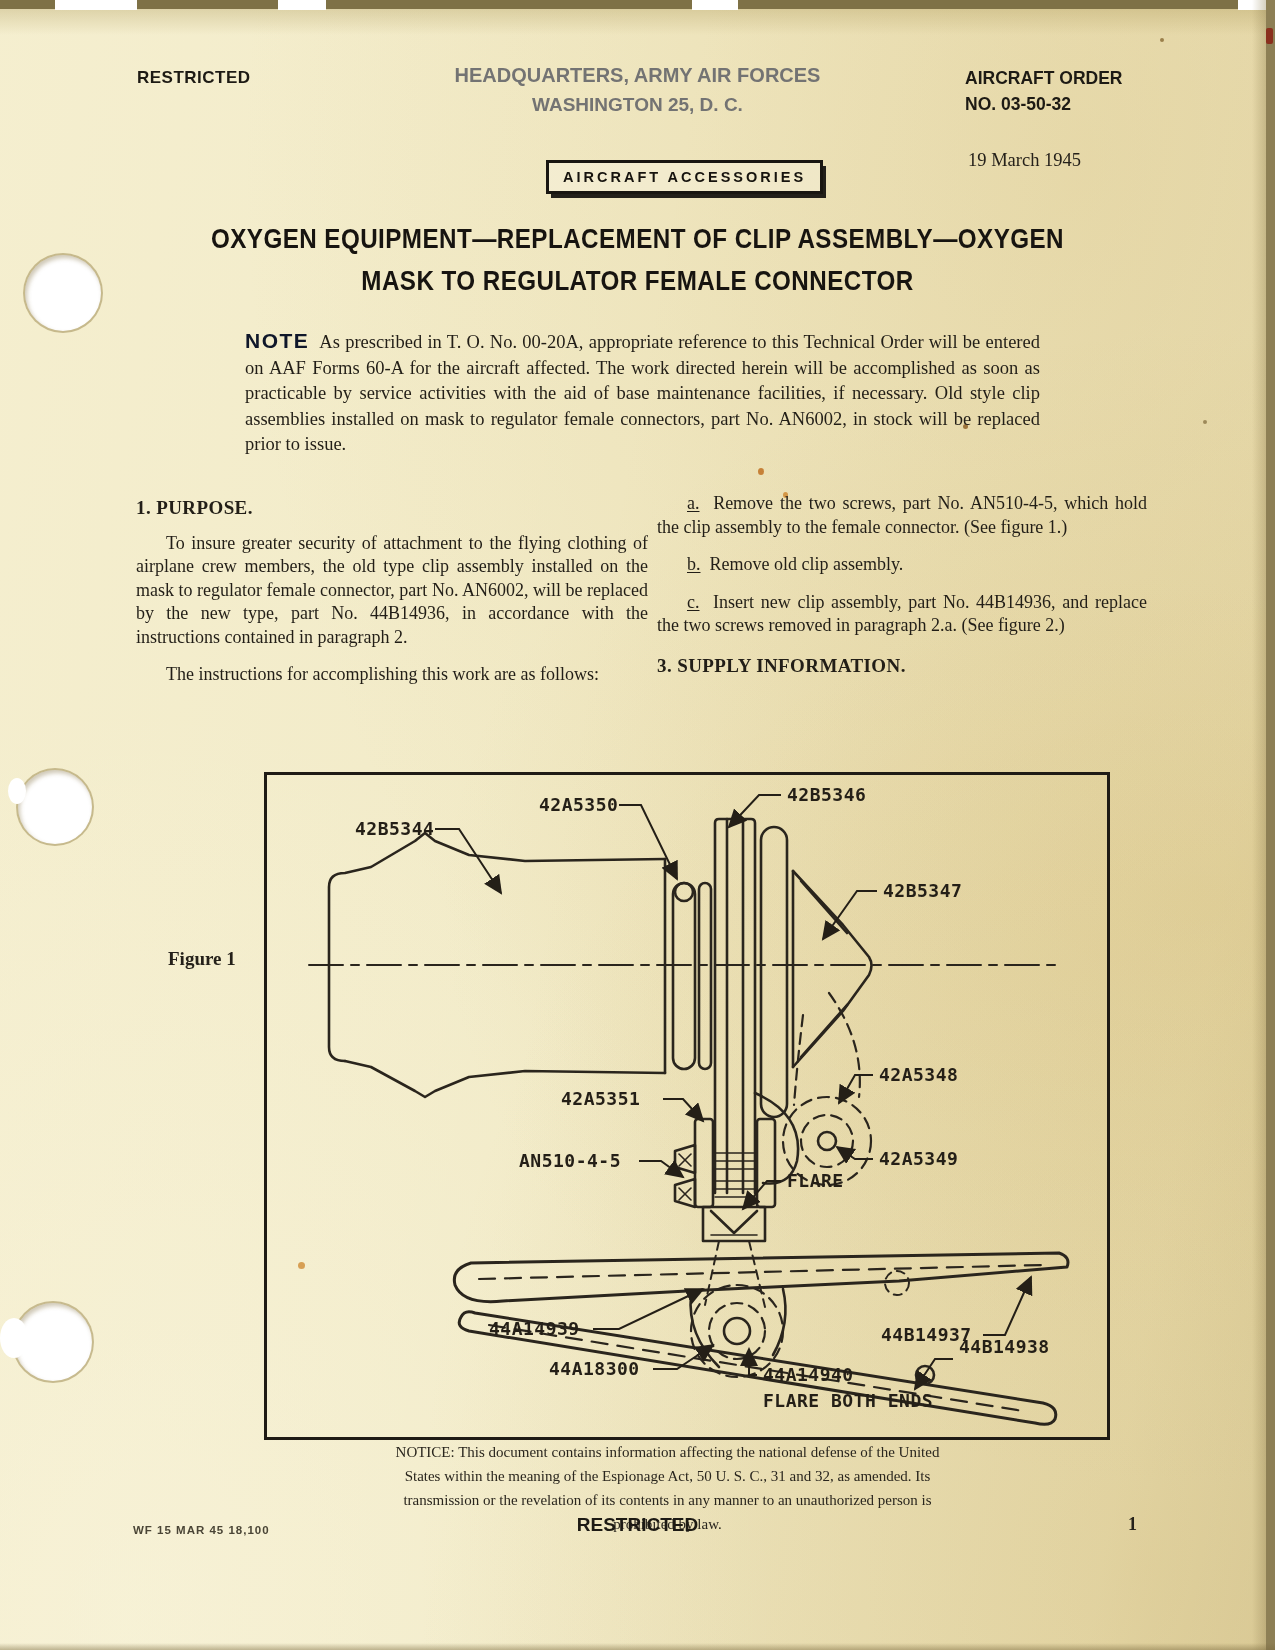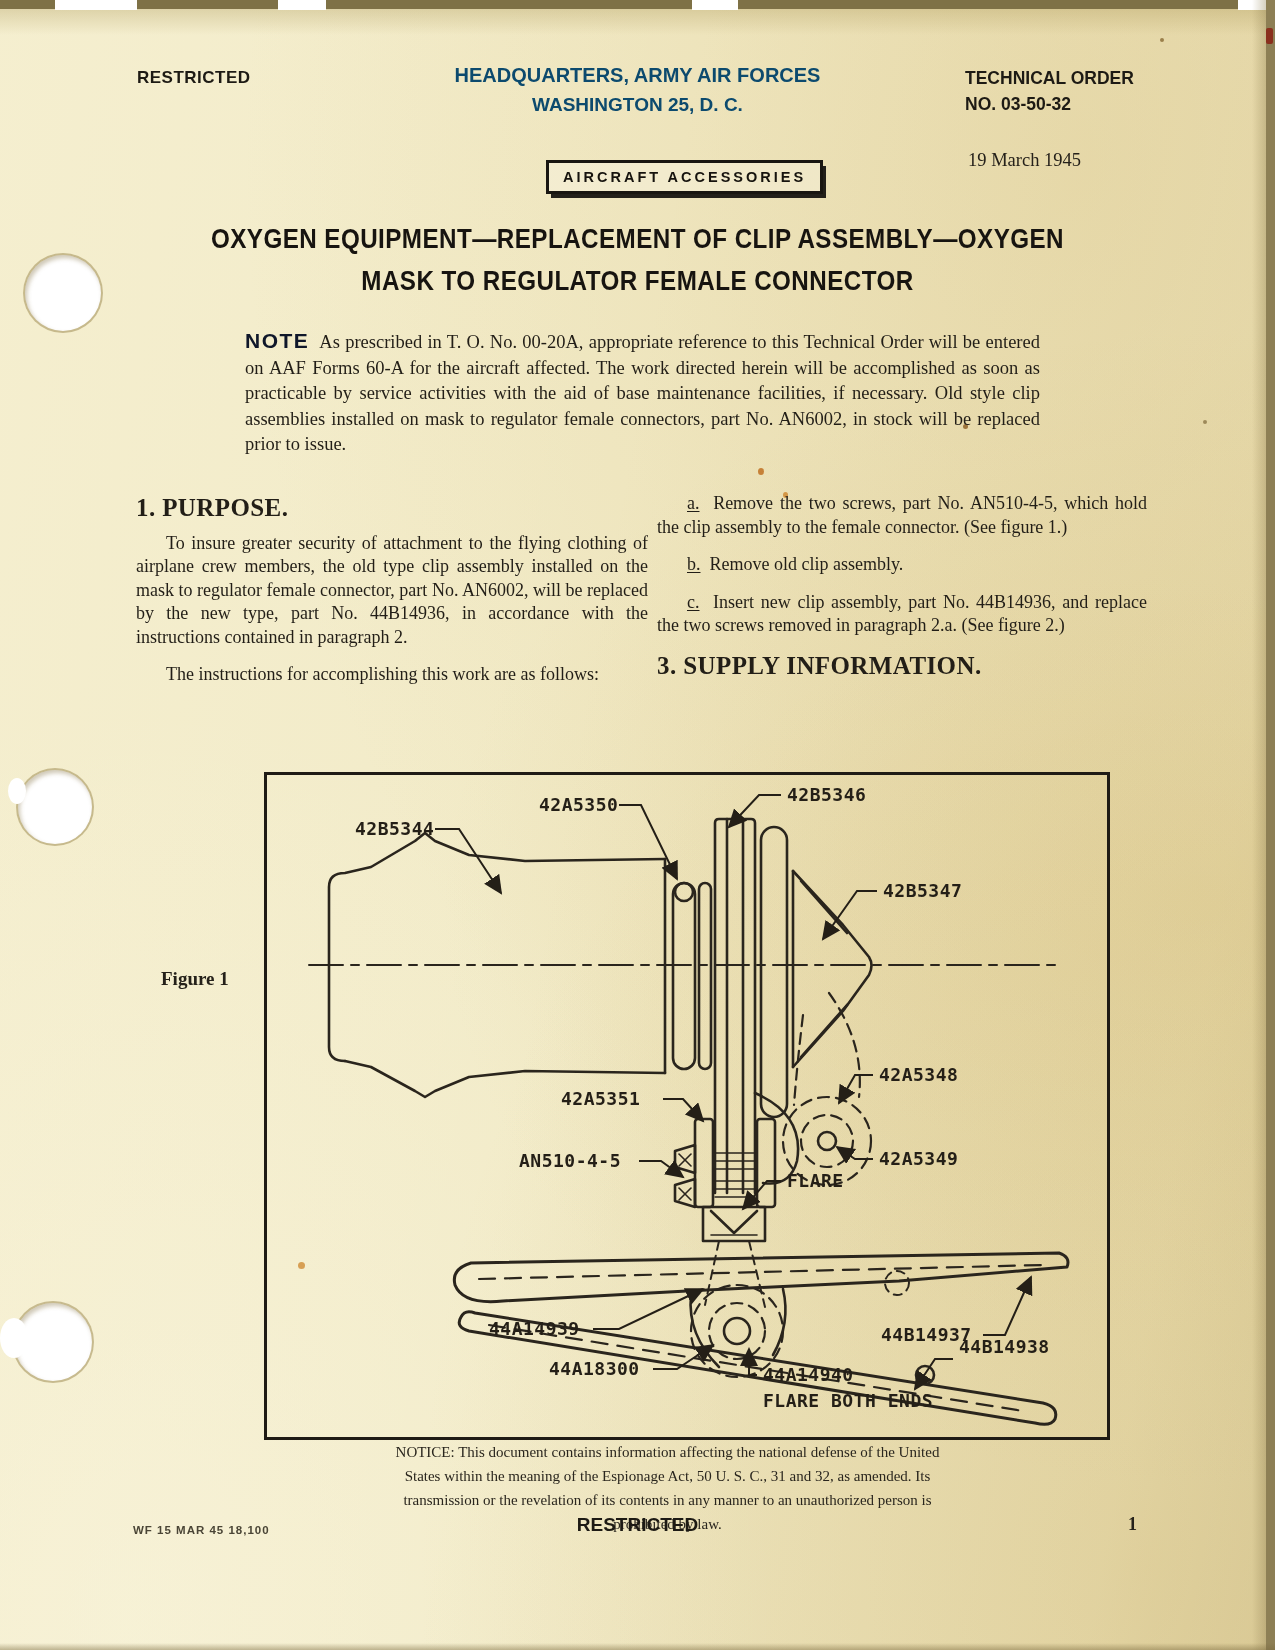--- a/index.html
+++ b/index.html
@@ -24,39 +24,39 @@
   .right-edge{position:absolute;top:0;right:0;width:9px;height:1650px;background:#8d7f55;}
   .right-edge-soft{position:absolute;top:0;right:9px;width:14px;height:1650px;background:linear-gradient(90deg, rgba(0,0,0,0), rgba(139,122,74,.35));}
   .bottom-edge{position:absolute;left:0;bottom:0;width:1275px;height:7px;background:linear-gradient(rgba(0,0,0,0), rgba(120,104,60,.45));}
   .punch-hole{position:absolute;border-radius:50%;background:#ffffff;box-shadow:0 0 0 2px rgba(160,142,85,.55), 2px 3px 4px rgba(120,100,50,.35) inset;}
   .tear{position:absolute;background:#ffffff;border-radius:50%;}
   .speck{position:absolute;border-radius:50%;}
 
   .abs{position:absolute;}
 
   .classification{font-family:"Liberation Sans",sans-serif;font-weight:bold;font-size:17px;letter-spacing:.5px;color:#1d1a14;}
-  .org-line{font-family:"Liberation Sans",sans-serif;font-weight:bold;color:#0c4a6e;text-align:center;}
+  .org-line{font-family:"Liberation Sans",sans-serif;font-weight:bold;color:#737373;text-align:center;}
   .to-line{font-family:"Liberation Sans",sans-serif;font-weight:bold;font-size:17.5px;line-height:25px;color:#1d1a14;}
   .date-line{font-size:18.5px;}
 
   .stamp-box{
     font-family:"Liberation Sans",sans-serif;font-weight:bold;font-size:14.5px;letter-spacing:3px;
     border:3px solid #191611;padding:6px 14px;background:rgba(255,255,255,.25);
     box-shadow:4px 5px 0 -1px #23201a;color:#16130e;white-space:nowrap;
   }
 
   .doc-title{font-family:"Liberation Sans",sans-serif;font-weight:bold;font-size:28.5px;color:#171410;
     text-align:center;width:1275px;transform:scaleX(.85);transform-origin:50% 50%;letter-spacing:.5px;white-space:nowrap;}
 
   .note-para{font-size:18.5px;line-height:25.5px;text-align:justify;color:#221e17;}
   .note-word{font-family:"Liberation Sans",sans-serif;font-weight:900;font-size:21px;letter-spacing:1.5px;padding-right:10px;color:#0f172a;}
 
   .col{font-size:18px;line-height:23.5px;text-align:justify;color:#221e17;}
   .col p{margin:0 0 14px 0;text-indent:30px;}
-  .col h3{font-size:25px;margin:4px 0 12px 0;font-weight:bold;letter-spacing:.4px;text-indent:0;}
+  .col h3{font-size:19px;margin:4px 0 12px 0;font-weight:bold;letter-spacing:.4px;text-indent:0;}
   .ltr{text-decoration:underline;text-underline-offset:2px;}
 
   .figure-frame{border:3px solid #1f1b15;}
   .figure-caption{font-size:19px;font-weight:bold;}
 
   .fig-label{font-family:"DejaVu Sans Mono",monospace;font-weight:bold;font-size:18px;fill:#241f17;letter-spacing:.5px;}
 
   .notice{font-size:15px;line-height:24px;text-align:center;color:#2a261e;}
   .print-code{font-family:"Liberation Sans",sans-serif;font-weight:bold;font-size:11.5px;letter-spacing:1px;color:#4a4536;}
   .footer-restricted{font-family:"Liberation Sans",sans-serif;font-weight:bold;font-size:19px;text-align:center;color:#1d1a14;}
@@ -86,21 +86,21 @@
 <div class="speck" style="left:783px;top:492px;width:5px;height:6px;background:#cf8a33;opacity:.85;"></div>
 <div class="speck" style="left:963px;top:424px;width:5px;height:5px;background:#8a5a20;opacity:.8;"></div>
 <div class="speck" style="left:298px;top:1262px;width:7px;height:7px;background:#d08b35;opacity:.8;"></div>
 <div class="speck" style="left:1160px;top:38px;width:4px;height:4px;background:#7a5a22;opacity:.7;"></div>
 <div class="speck" style="left:1266px;top:28px;width:7px;height:16px;background:#8a2f1d;border-radius:2px;"></div>
 <div class="speck" style="left:1203px;top:420px;width:4px;height:4px;background:#6d5526;opacity:.6;"></div>
 
 <div class="abs classification" style="left:137px;top:68px;">RESTRICTED</div>
 <div class="abs org-line" style="left:330px;top:64px;width:615px;font-size:20px;">HEADQUARTERS, ARMY AIR FORCES</div>
 <div class="abs org-line" style="left:330px;top:94px;width:615px;font-size:19px;">WASHINGTON 25, D. C.</div>
-<div class="abs to-line" style="left:965px;top:66px;">TECHNICAL ORDER</div>
+<div class="abs to-line" style="left:965px;top:66px;">AIRCRAFT ORDER</div>
 <div class="abs to-line" style="left:965px;top:92px;">NO. 03-50-32</div>
 <div class="abs date-line" style="left:968px;top:150px;">19 March 1945</div>
 <div class="abs" style="left:546px;top:168px;">
   <span class="stamp-box">AIRCRAFT ACCESSORIES</span>
 </div>
 
 <div class="abs doc-title" style="left:0px;top:222px;">OXYGEN EQUIPMENT—REPLACEMENT OF CLIP ASSEMBLY—OXYGEN</div>
 <div class="abs doc-title" style="left:0px;top:264px;">MASK TO REGULATOR FEMALE CONNECTOR</div>
 
 <div class="abs note-para" style="left:245px;top:328px;width:795px;">
@@ -113,21 +113,21 @@
   <p>The instructions for accomplishing this work are as follows:</p>
 </div>
 
 <div class="abs col" style="left:657px;top:492px;width:490px;">
   <p><span class="ltr">a.</span>&nbsp; <span>Remove the two screws, part No. AN510-4-5, which hold the clip assembly to the female connector. (See figure 1.)</span></p>
   <p><span class="ltr">b.</span>&nbsp; <span>Remove old clip assembly.</span></p>
   <p><span class="ltr">c.</span>&nbsp; <span>Insert new clip assembly, part No. 44B14936, and replace the two screws removed in paragraph 2.a. (See figure 2.)</span></p>
   <h3 style="margin-top:16px;">3. SUPPLY INFORMATION.</h3>
 </div>
 
-<div class="abs figure-caption" style="left:161px;top:948px;margin-top:20px;">Figure 1</div>
+<div class="abs figure-caption" style="left:168px;top:948px;">Figure 1</div>
 
 <div class="abs figure-frame" style="left:264px;top:772px;width:840px;height:662px;">
 <svg width="840" height="662" viewBox="0 0 840 662">
   <defs>
     <marker id="arr" markerWidth="10" markerHeight="10" refX="8.5" refY="4.5" orient="auto">
       <path d="M0,0 L9.5,4.5 L0,9 Z" fill="#241f17"></path>
     </marker>
   </defs>
 
   <g stroke="#2a251d" fill="none" stroke-width="2.6" stroke-linejoin="round" stroke-linecap="round">

